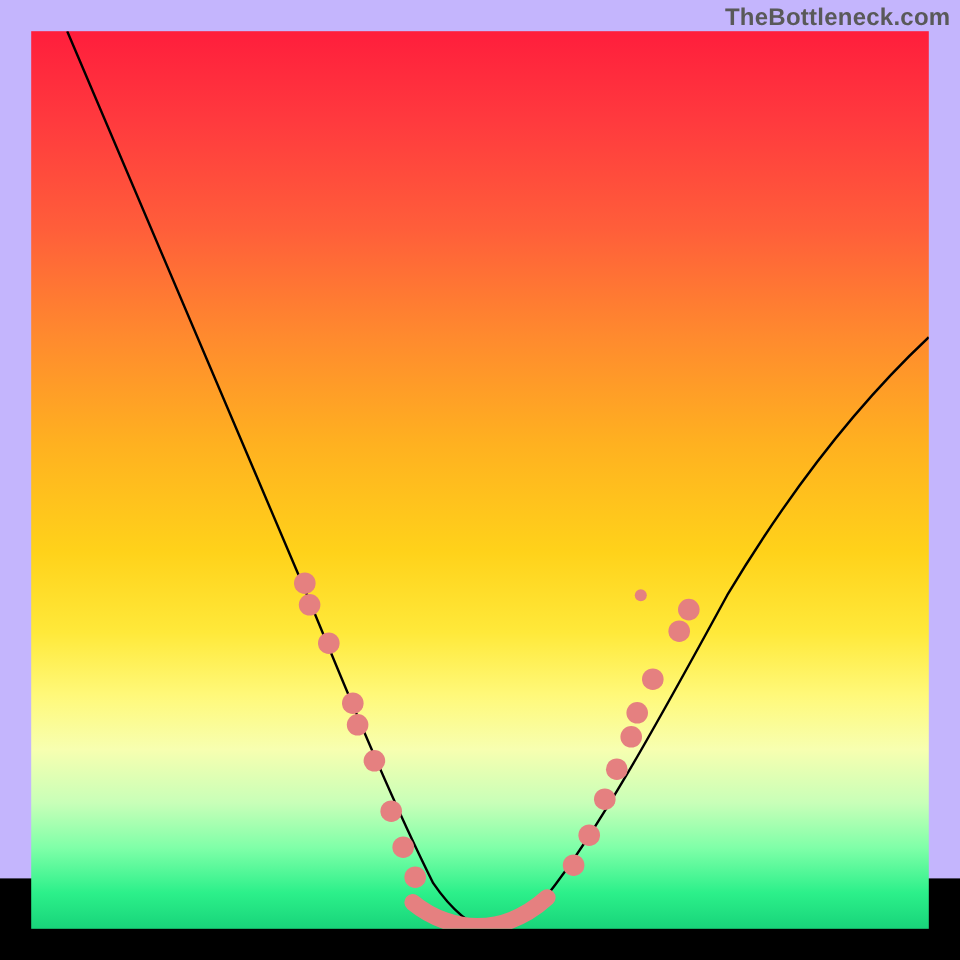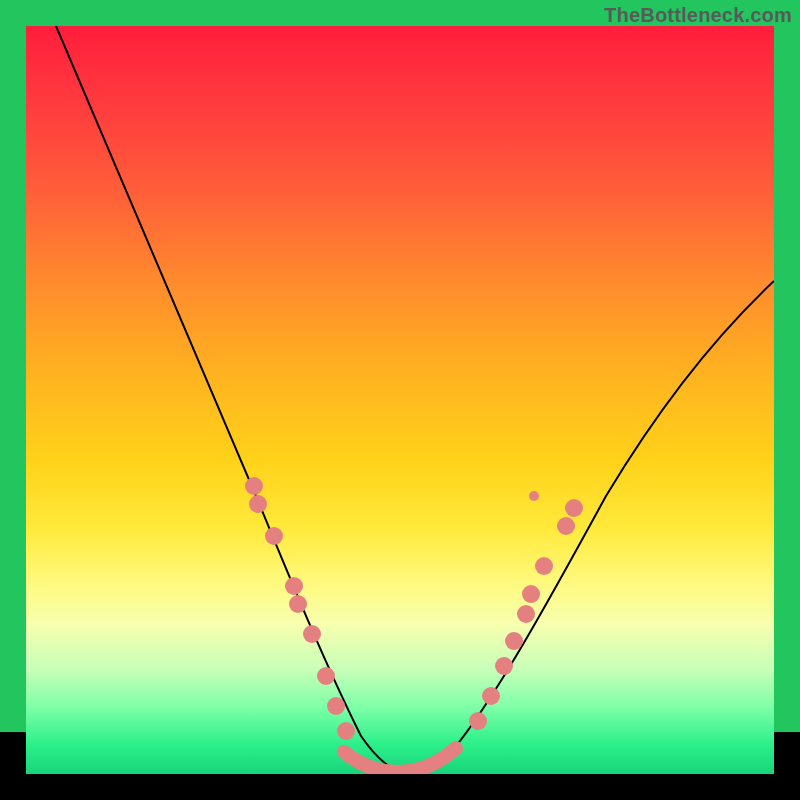--- a/index.html
+++ b/index.html
@@ -8,21 +8,21 @@
     width: 800px;
     height: 800px;
     background: #000;
     overflow: hidden;
     font-family: Arial, Helvetica, sans-serif;
   }
   .stage {
     position: relative;
     width: 800px;
     height: 732px;
-    background: #22c55e;
+    background: #c4b5fd;
   }
   .plot-frame {
     position: absolute;
     left: 26px;
     top: 26px;
     width: 748px;
     height: 748px;
     background: linear-gradient(
       to bottom,
       #ff1e3c 0%,

